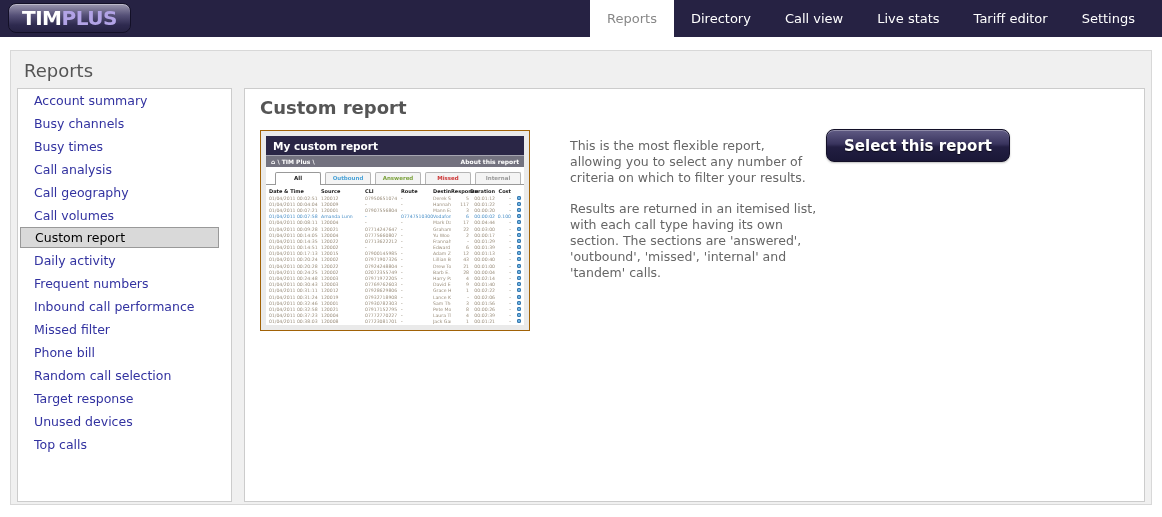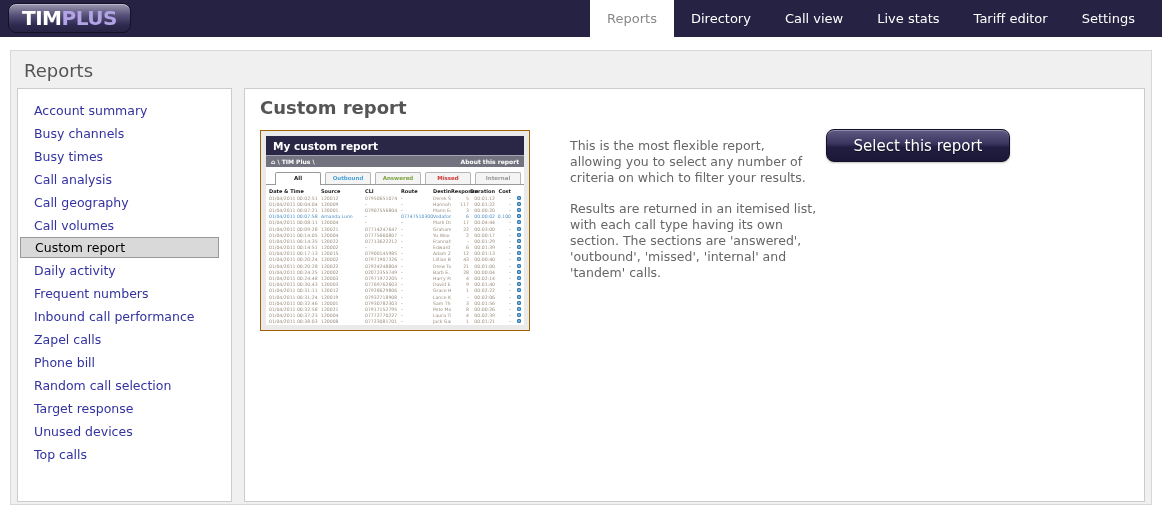--- a/index.html
+++ b/index.html
@@ -63,21 +63,21 @@
 
   
   .sidebar {
     position: absolute;
     left: 6px; top: 37px; bottom: 2px;
     width: 215px;
     background: #ffffff;
     border: 1px solid #cccccc;
     overflow: hidden;
   }
-  .sidebar-list { padding-top: 10px; }
+  .sidebar-list { }
   .side-item {
     display: block;
     font-size: 12.5px;
     color: #3232a0;
     padding: 4px 4px 3px 16px;
     margin-bottom: 1px;
     cursor: pointer;
     white-space: nowrap;
   }
   .side-item.selected {
@@ -187,21 +187,21 @@
   .select-btn {
     position: absolute;
     left: 581px; top: 40px;
     width: 184px; height: 33px;
     border-radius: 8px;
     border: 1px solid #131028;
     background: linear-gradient(180deg, #605b84 0%, #39345e 45%, #221e42 55%, #1a1737 100%);
     box-shadow: inset 0 1px 0 rgba(255,255,255,.3), 0 1px 2px rgba(0,0,0,.25);
     color: #ffffff;
     font-family: inherit;
-    font-weight: normal;
+    font-weight: bold;
     font-size: 15px;
     text-shadow: 0 1px 1px rgba(0,0,0,.6);
     cursor: pointer;
   }
 </style>
 </head>
 <body>
 
 <header class="navbar">
   <div class="logo">
@@ -226,21 +226,21 @@
         <a class="side-item">Account summary</a>
         <a class="side-item">Busy channels</a>
         <a class="side-item">Busy times</a>
         <a class="side-item">Call analysis</a>
         <a class="side-item">Call geography</a>
         <a class="side-item">Call volumes</a>
         <a class="side-item selected">Custom report</a>
         <a class="side-item">Daily activity</a>
         <a class="side-item">Frequent numbers</a>
         <a class="side-item">Inbound call performance</a>
-        <a class="side-item">Zapel calls</a>
+        <a class="side-item">Missed filter</a>
         <a class="side-item">Phone bill</a>
         <a class="side-item">Random call selection</a>
         <a class="side-item">Target response</a>
         <a class="side-item">Unused devices</a>
         <a class="side-item">Top calls</a>
       </div>
   </aside>
 
   <section class="main">
     <h2 class="main-heading">Custom report</h2>

